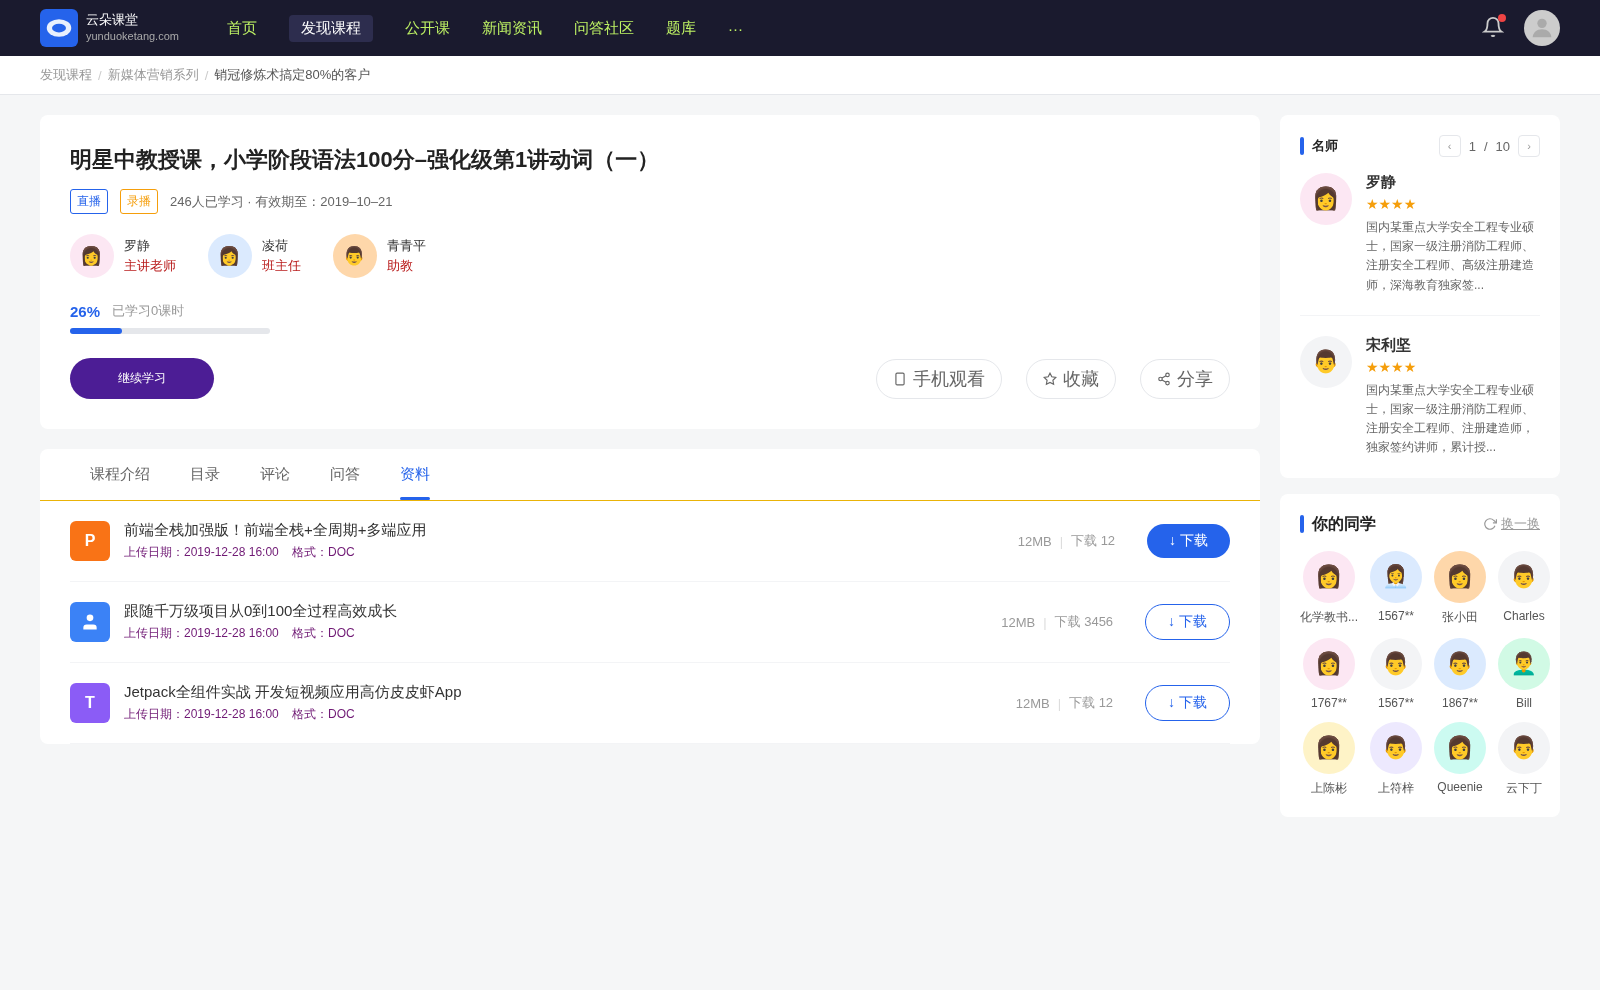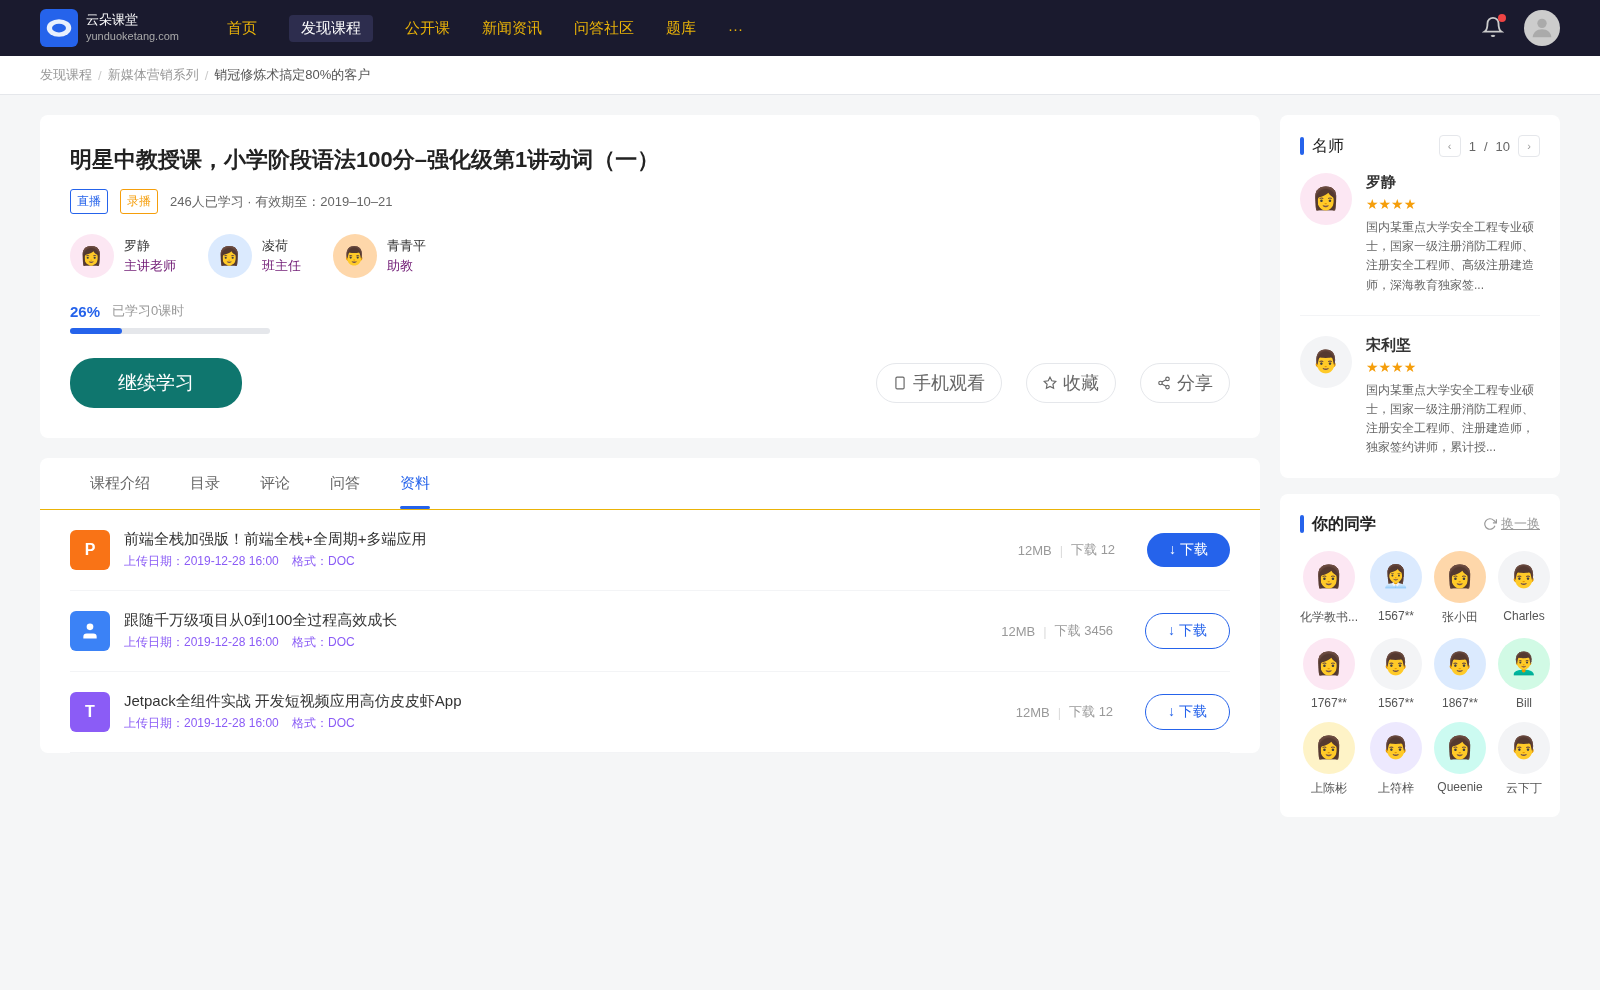--- a/index.html
+++ b/index.html
@@ -4,21 +4,21 @@
   <style>
     * { box-sizing: border-box; margin: 0; padding: 0; }
     body { font-family: -apple-system, BlinkMacSystemFont, "PingFang SC", "Microsoft YaHei", sans-serif; background: #f5f6f7; color: #333; font-size: 14px; }
 
     
     .nav { background: #1a1a2e; height: 56px; display: flex; align-items: center; padding: 0 40px; gap: 32px; }
     .nav-logo { display: flex; align-items: center; gap: 8px; margin-right: 16px; }
     .nav-logo-icon { width: 38px; height: 38px; background: #2563eb; border-radius: 6px; display: flex; align-items: center; justify-content: center; }
     .nav-logo-icon svg { width: 28px; height: 28px; fill: white; }
     .nav-logo-text { color: white; font-size: 13px; line-height: 1.2; }
-    .nav-item { color: #eab308; font-size: 15px; cursor: pointer; padding: 4px 0; white-space: nowrap; }
+    .nav-item { color: #bef264; font-size: 15px; cursor: pointer; padding: 4px 0; white-space: nowrap; }
     .nav-item.active { color: white; background: #2d2d4e; padding: 4px 12px; border-radius: 4px; }
     .nav-spacer { flex: 1; }
     .nav-icons { display: flex; align-items: center; gap: 20px; }
     .nav-bell { position: relative; cursor: pointer; }
     .nav-bell-dot { position: absolute; top: -2px; right: -2px; width: 8px; height: 8px; background: #ef4444; border-radius: 50%; }
     .nav-avatar { width: 36px; height: 36px; border-radius: 50%; background: #ccc; overflow: hidden; cursor: pointer; display: flex; align-items: center; justify-content: center; }
 
     
     .breadcrumb { background: white; border-bottom: 1px solid #e5e7eb; padding: 10px 40px; font-size: 13px; color: #999; display: flex; align-items: center; gap: 6px; }
     .breadcrumb a { color: #999; text-decoration: none; }
@@ -35,45 +35,45 @@
     .course-title { font-size: 22px; font-weight: bold; color: #222; margin-bottom: 14px; }
     .course-meta { display: flex; align-items: center; gap: 12px; margin-bottom: 20px; color: #666; font-size: 13px; }
     .badge { border: 1px solid; border-radius: 3px; padding: 3px 6px; font-size: 12px; }
     .badge-live { color: #2563eb; border-color: #2563eb; }
     .badge-replay { color: #f59e0b; border-color: #f59e0b; }
     .teachers { display: flex; gap: 32px; margin-bottom: 24px; }
     .teacher { display: flex; align-items: center; gap: 10px; }
     .teacher-avatar { width: 44px; height: 44px; border-radius: 50%; background: #e5e7eb; overflow: hidden; display: flex; align-items: center; justify-content: center; font-size: 18px; }
     .teacher-info { font-size: 13px; }
     .teacher-name { font-weight: 500; color: #333; }
-    .teacher-role { color: #701a75; margin-top: 2px; }
+    .teacher-role { color: #b91c1c; margin-top: 2px; }
     .progress-section { margin-bottom: 24px; }
     .progress-label { color: #2563eb; font-size: 15px; font-weight: bold; display: flex; align-items: center; gap: 12px; margin-bottom: 8px; }
     .progress-sub { color: #999; font-size: 13px; font-weight: normal; }
     .progress-bar-bg { width: 200px; height: 6px; background: #e5e7eb; border-radius: 3px; }
     .progress-bar-fill { height: 100%; background: #2563eb; border-radius: 3px; }
     .course-actions { display: flex; align-items: center; gap: 0; }
-    .btn-continue { background: #0f766e; color: white; border: none; border-radius: 24px; padding: 12px 48px; font-size: 19px; cursor: pointer; font-weight: 500; }
+    .btn-continue { background: #4c1d95; color: white; border: none; border-radius: 24px; padding: 12px 48px; font-size: 12px; cursor: pointer; font-weight: 500; }
     .action-btns { display: flex; gap: 24px; margin-left: auto; }
     .action-btn { display: flex; align-items: center; gap: 6px; color: #666; cursor: pointer; font-size: 18px; border: 1px solid #e5e7eb; border-radius: 20px; padding: 7px 16px; }
 
     
     .tabs-section { background: white; border-radius: 8px; }
     .tabs-header { display: flex; gap: 0; border-bottom: 1px solid #eab308; padding: 0 30px; }
     .tab { padding: 16px 20px; font-size: 15px; color: #666; cursor: pointer; position: relative; white-space: nowrap; }
     .tab.active { color: #2563eb; }
     .tab.active::after { content: ''; position: absolute; bottom: 0; left: 50%; transform: translateX(-50%); width: 30px; height: 3px; background: #2563eb; border-radius: 2px; }
 
     
     .file-list { padding: 0 30px; }
     .file-item { display: flex; align-items: center; padding: 20px 0; border-bottom: 1px solid #f3f4f6; }
     .file-icon { width: 40px; height: 40px; border-radius: 6px; display: flex; align-items: center; justify-content: center; font-size: 16px; font-weight: bold; color: white; margin-right: 14px; flex-shrink: 0; }
     .file-info { flex: 1; min-width: 0; }
     .file-name { font-size: 15px; color: #333; font-weight: 500; margin-bottom: 4px; }
-    .file-meta { font-size: 12px; color: #8b5cf6; }
+    .file-meta { font-size: 12px; color: #701a75; }
     .file-stats { display: flex; align-items: center; gap: 8px; color: #999; font-size: 13px; margin: 0 32px; white-space: nowrap; }
     .file-sep { color: #ddd; }
     .btn-download { border: 1px solid #2563eb; color: #2563eb; background: white; border-radius: 20px; padding: 8px 22px; cursor: pointer; font-size: 14px; display: flex; align-items: center; gap: 6px; white-space: nowrap; }
     .btn-download-filled { background: #2563eb; color: white; border: none; border-radius: 20px; padding: 8px 22px; cursor: pointer; font-size: 14px; display: flex; align-items: center; gap: 6px; white-space: nowrap; }
 
     
     .sidebar-card { background: white; border-radius: 8px; padding: 20px; margin-bottom: 16px; }
     .sidebar-card-header { display: flex; align-items: center; justify-content: space-between; margin-bottom: 16px; }
     .pagination { display: flex; align-items: center; gap: 8px; font-size: 13px; color: #666; }
     .page-btn { width: 22px; height: 22px; border: 1px solid #e5e7eb; border-radius: 4px; display: flex; align-items: center; justify-content: center; cursor: pointer; font-size: 11px; color: #999; }
@@ -294,21 +294,21 @@
     </div>
 
   </div>
 
   <div class="sidebar">
 
     <div class="sidebar-card">
       <div class="sidebar-card-header">
         <div style="display:flex;align-items:center;gap:8px;">
           <span style="display:inline-block;width:4px;height:18px;background:#2563eb;border-radius:2px;"></span>
-          <span style="font-size:16px;font-weight:normal;color:#222;">名师</span>
+          <span style="font-size:13px;font-weight:bold;color:#222;">名师</span>
         </div>
         <div class="pagination">
           <div class="page-btn">‹</div>
           <span>1</span>
           /
           <span>10</span>
           <div class="page-btn">›</div>
         </div>
       </div>
 

